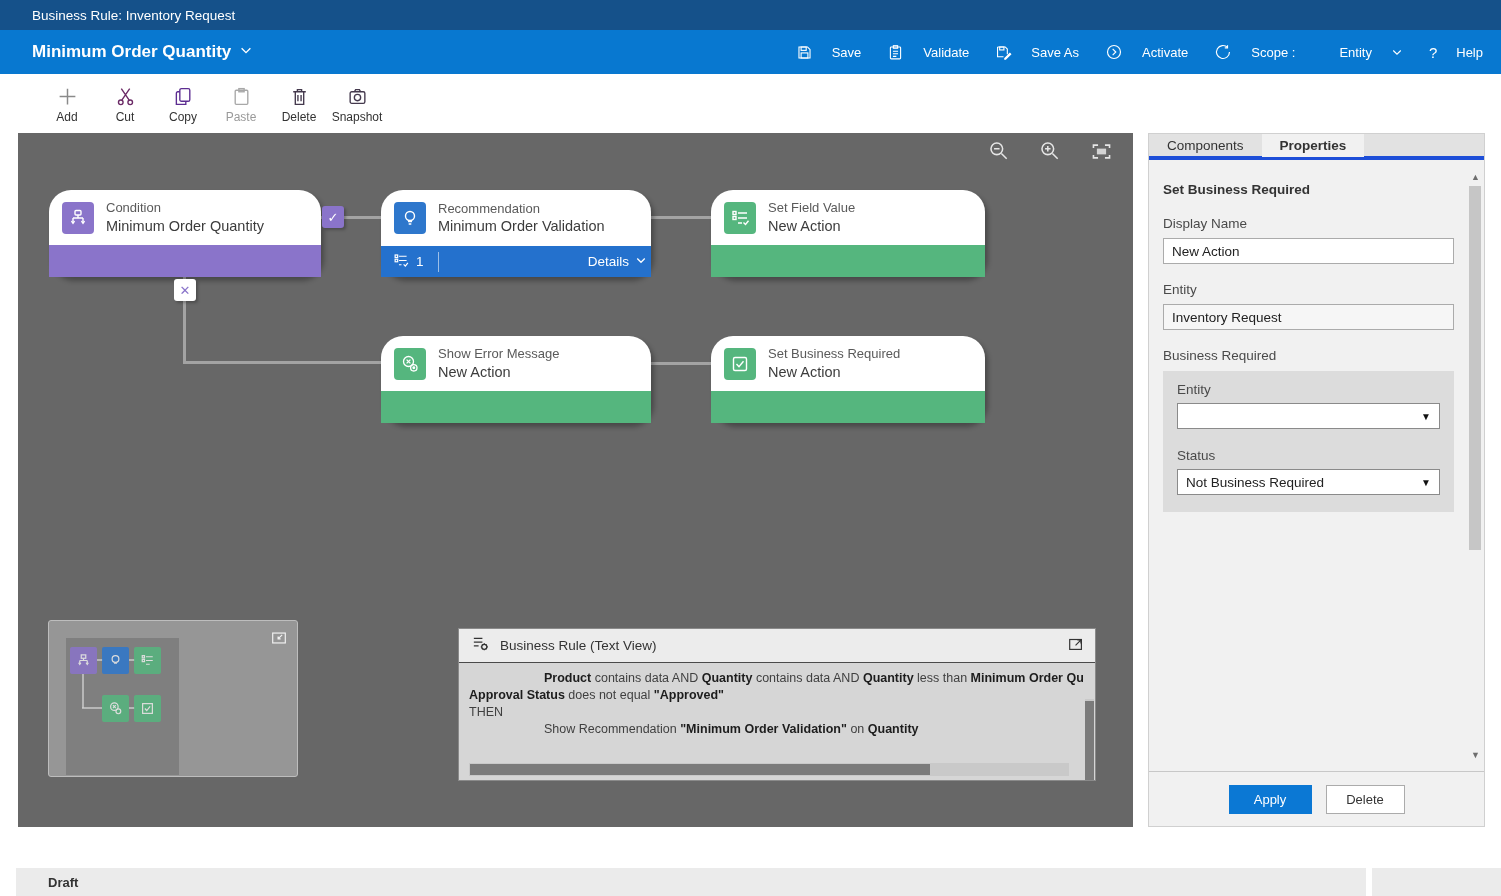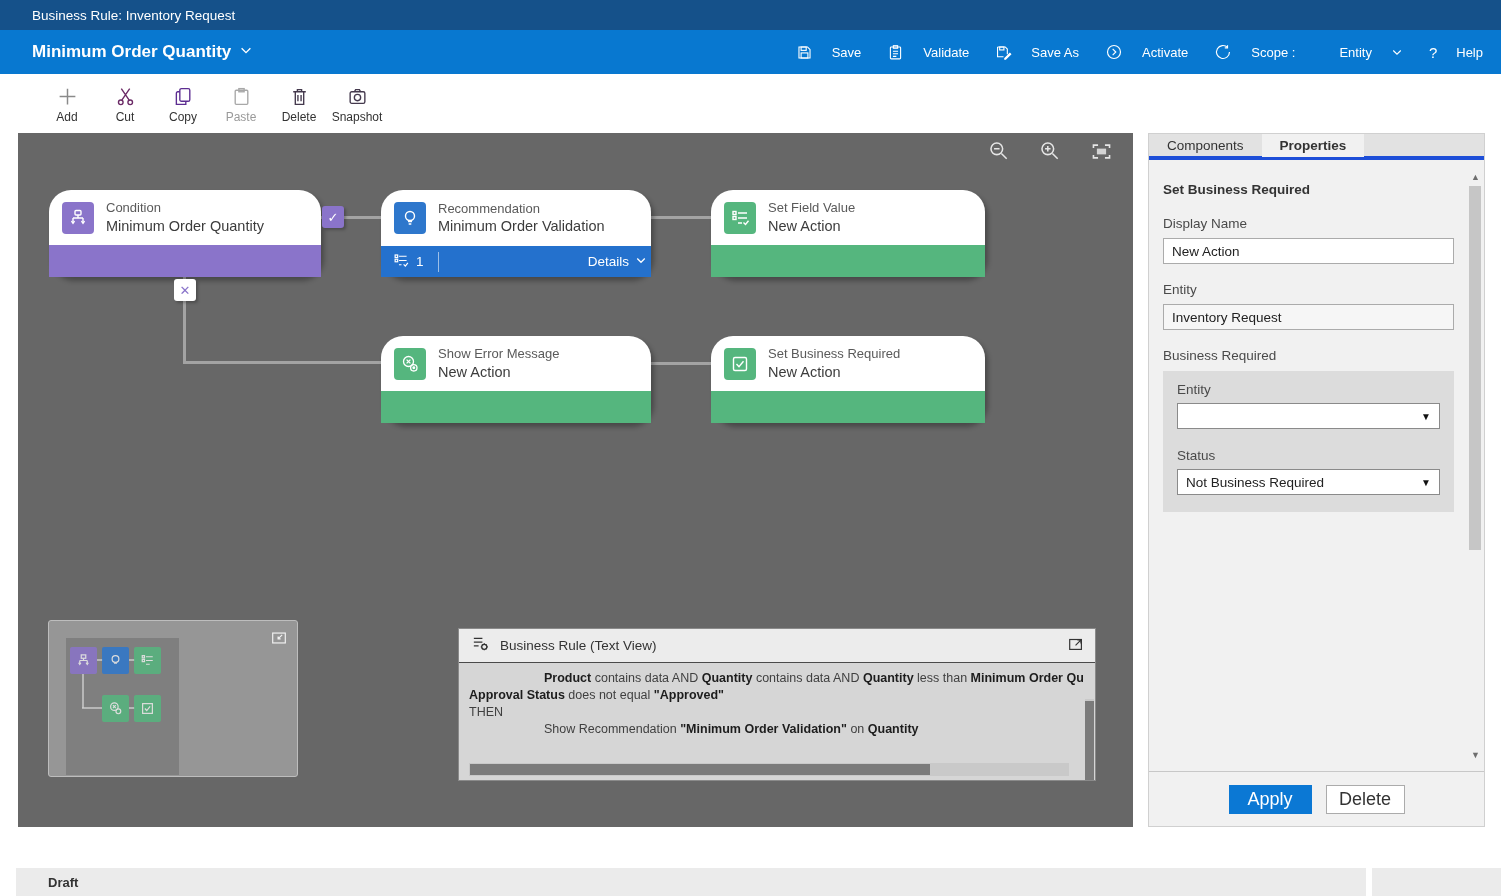--- a/index.html
+++ b/index.html
@@ -90,21 +90,21 @@
   .p-input.readonly { background:#f6f6f6; }
   .graybox { position:absolute; left:14px; top:237px; width:291px; height:141px; background:#dcdcdc; }
   .p-select { position:absolute; height:26px; border:1px solid #8a8a8a; background:#fff;
     font-size:13.5px; color:#222; display:flex; align-items:center; padding:0 8px; cursor:pointer; }
   .p-select .caret { margin-left:auto; font-size:10px; color:#111; }
   .p-scroll { position:absolute; left:320px; top:38px; width:13px; height:590px; }
   .p-scroll .arr { position:absolute; left:0; width:13px; font-size:9px; color:#6e6e6e; text-align:center; cursor:pointer; }
   .p-thumb { position:absolute; left:0; top:14px; width:12px; height:364px; background:#c6c6c6; cursor:pointer; }
   .p-footer { position:absolute; left:0; top:637px; width:100%; height:56px; border-top:1px solid #c8c8c8;
     display:flex; align-items:center; justify-content:center; gap:14px; }
-  .btn { height:29px; font-size:18px; display:flex; align-items:center; justify-content:center; cursor:pointer; }
+  .btn { height:29px; font-size:13px; display:flex; align-items:center; justify-content:center; cursor:pointer; }
   .btn-apply { width:83px; background:#0b78d4; color:#fff; border:1px solid #0b78d4; }
   .btn-discard { width:79px; background:#fff; color:#333; border:1px solid #ababab; }
 
   
   .statusbar { position:absolute; left:0; top:868px; width:1501px; height:28px; background:#fff;margin-left:16px; }
   .sb-seg { position:absolute; top:0; height:28px; background:#ebebeb; display:flex; align-items:center; }
   .sb-left { left:0; width:1350px; padding-left:32px; }
   .sb-right { left:1356px; width:145px; }
   .sb-state { font-size:13px; font-weight:bold; color:#333; }
 </style>

